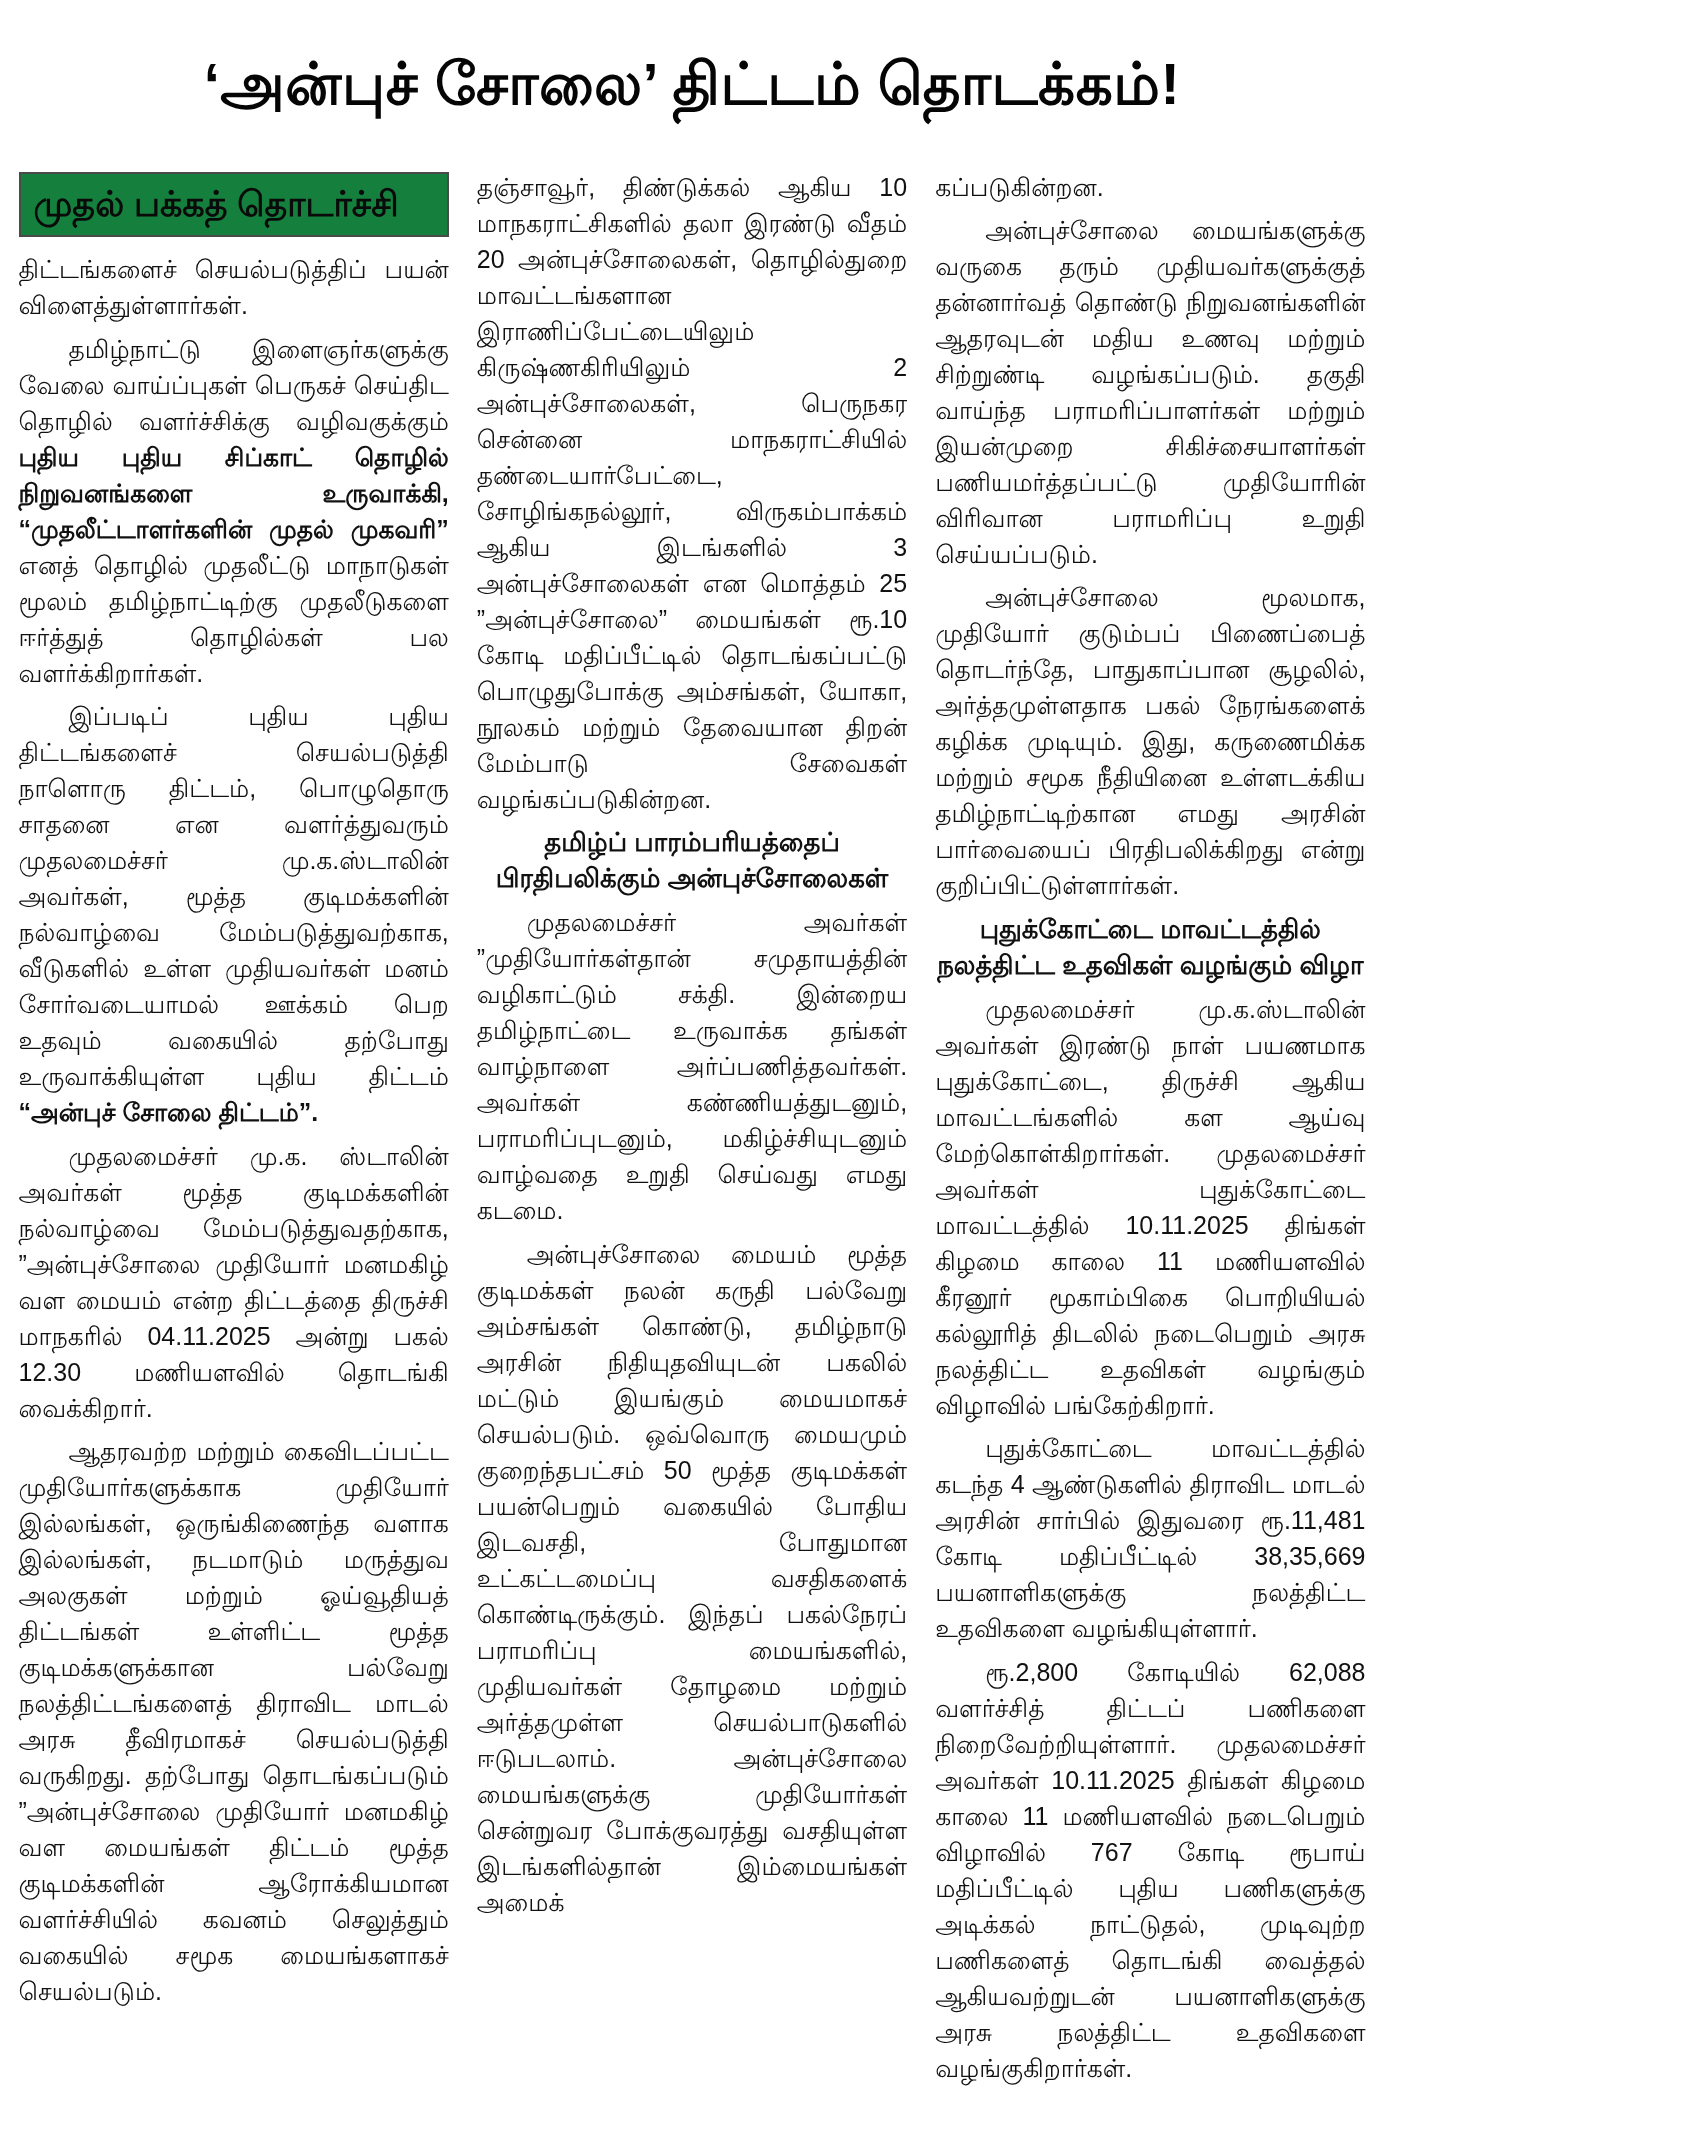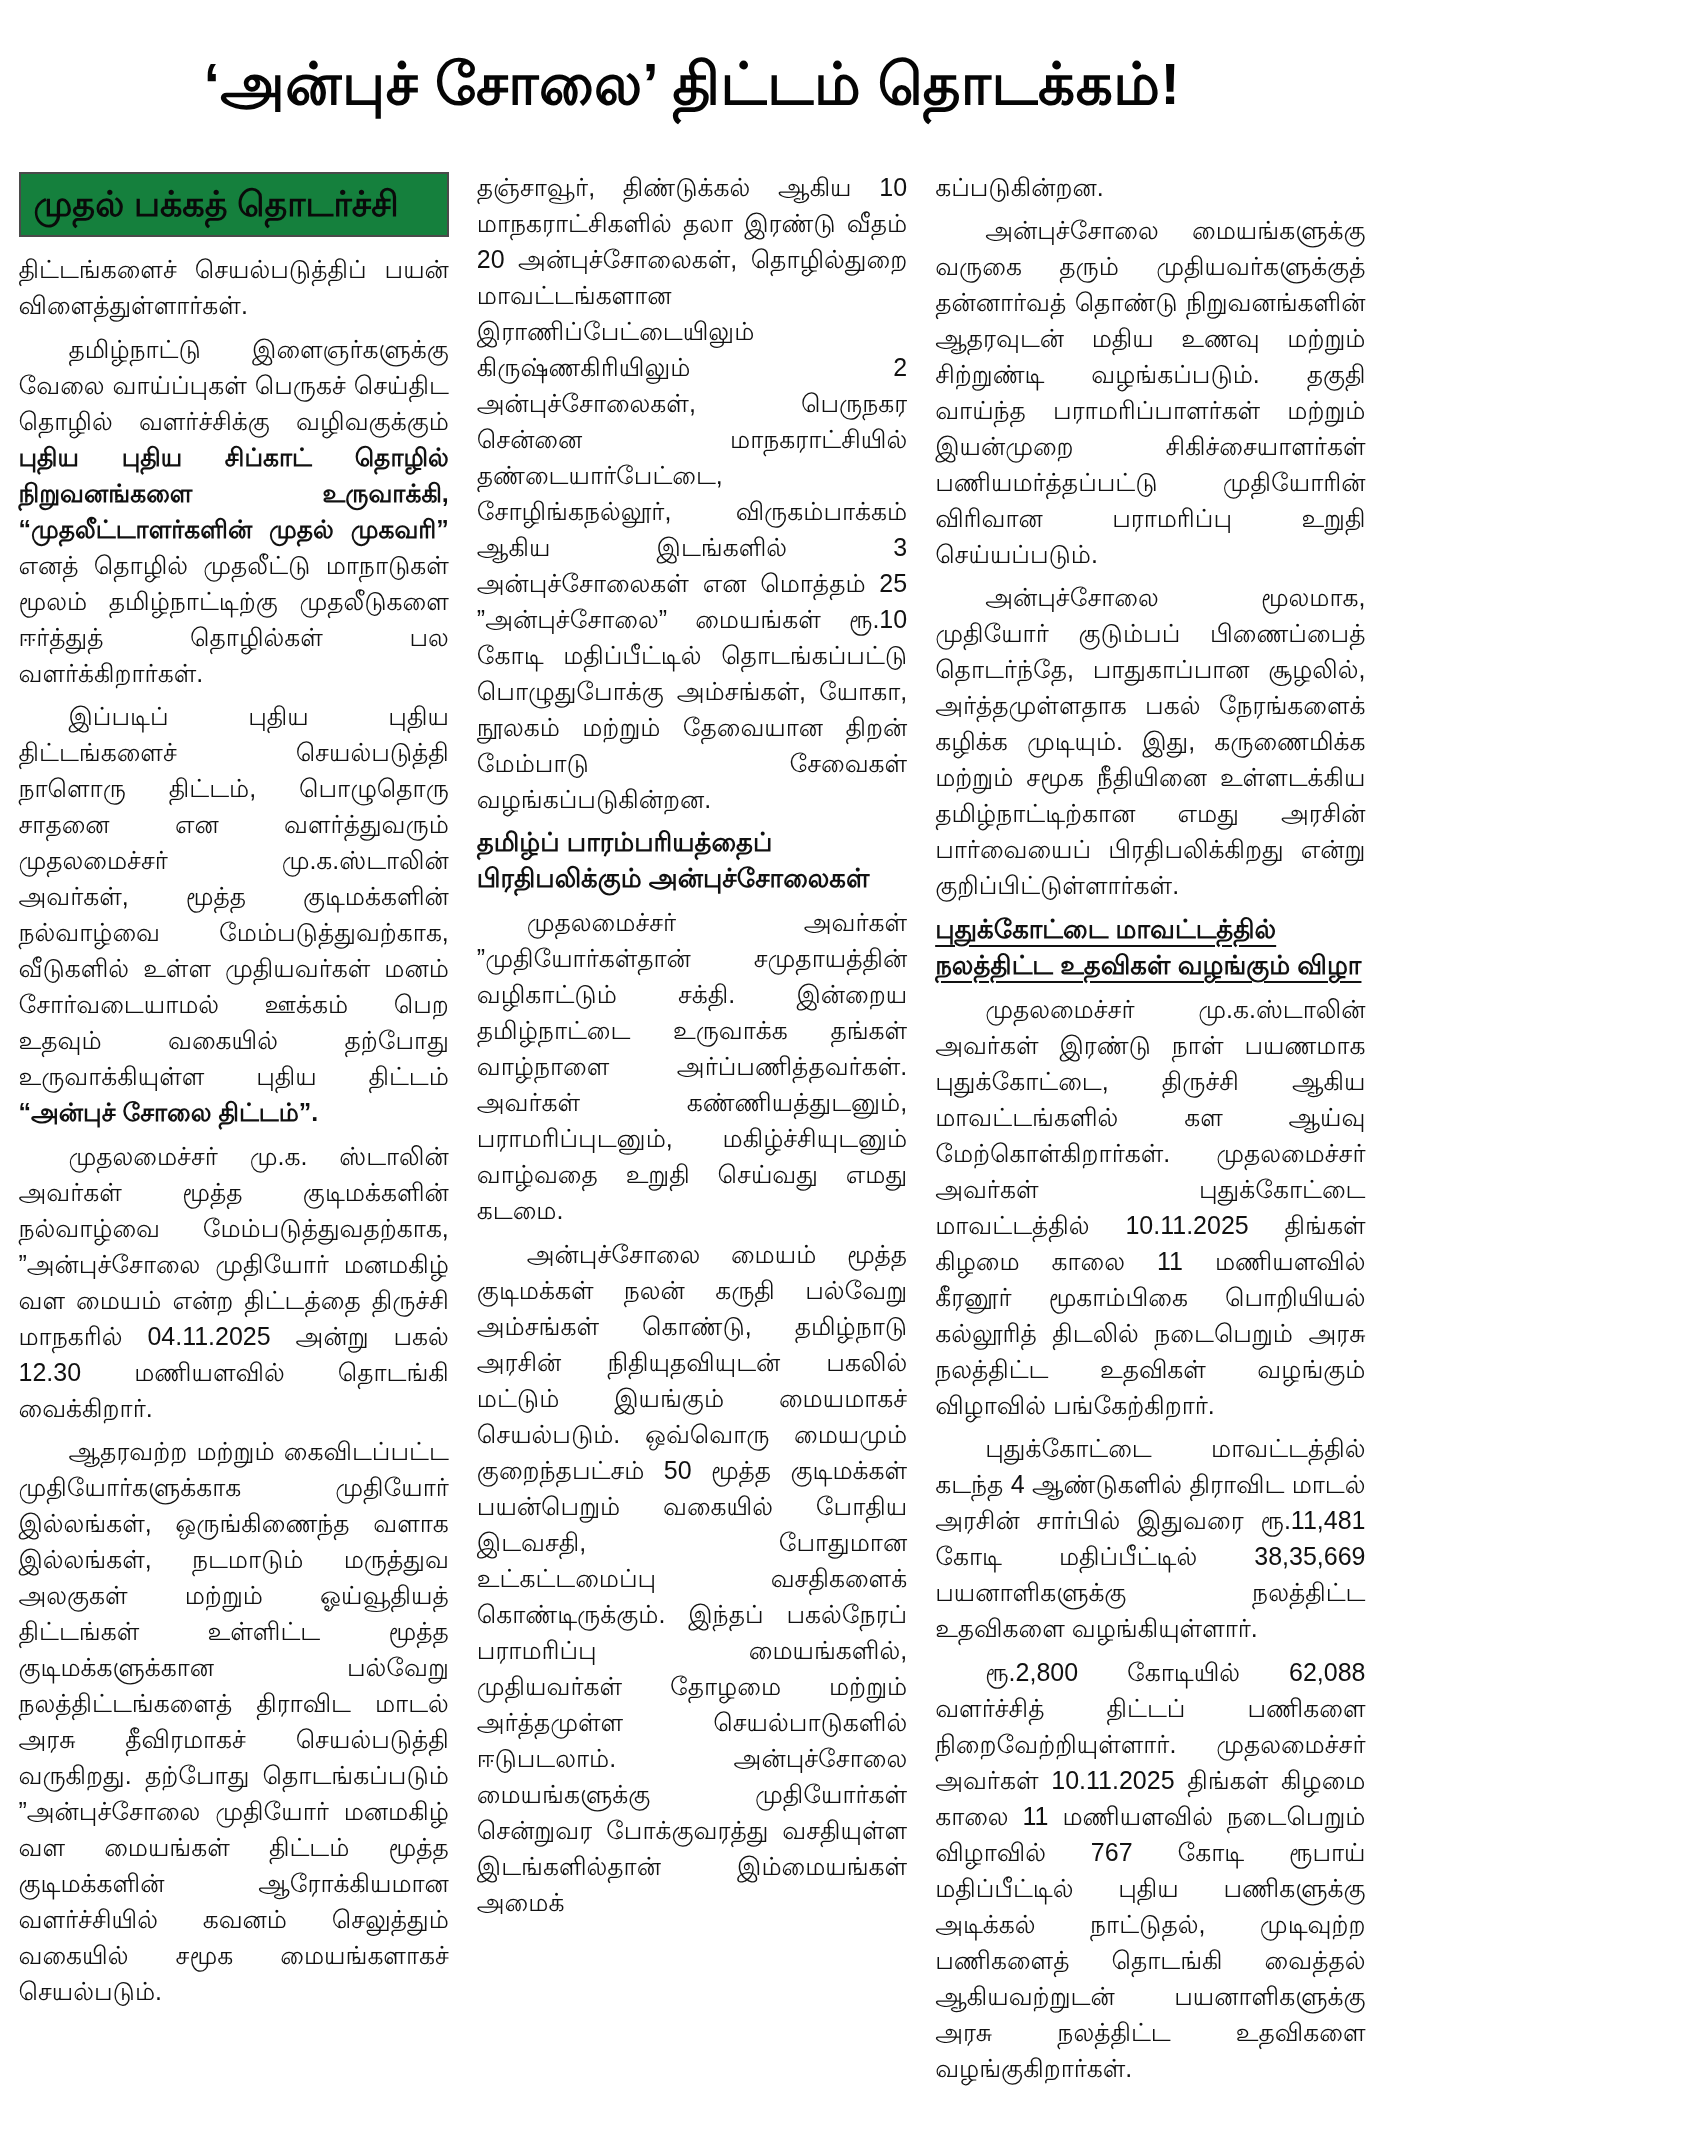--- a/index.html
+++ b/index.html
@@ -54,25 +54,24 @@
   p.para.indent {
     text-indent: 2em;
   }
   .bold-inline {
     font-weight: 800;
   }
   .section-heading {
     font-weight: 800;
     font-size: 26px;
     line-height: 1.4;
-    text-align: left;
+    text-align: center;
     margin: 5.5px 0 7.4px 0;
   }
   .section-heading.underlined {
-    text-decoration: underline;
     text-underline-offset: 6.5px;
     text-decoration-thickness: 2.3px;
   }
 </style>
 </head>
 <body>
 
 <div class="page">
 
   <h1 class="headline">‘அன்புச் சோலை’ திட்டம் தொடக்கம்!</h1>

